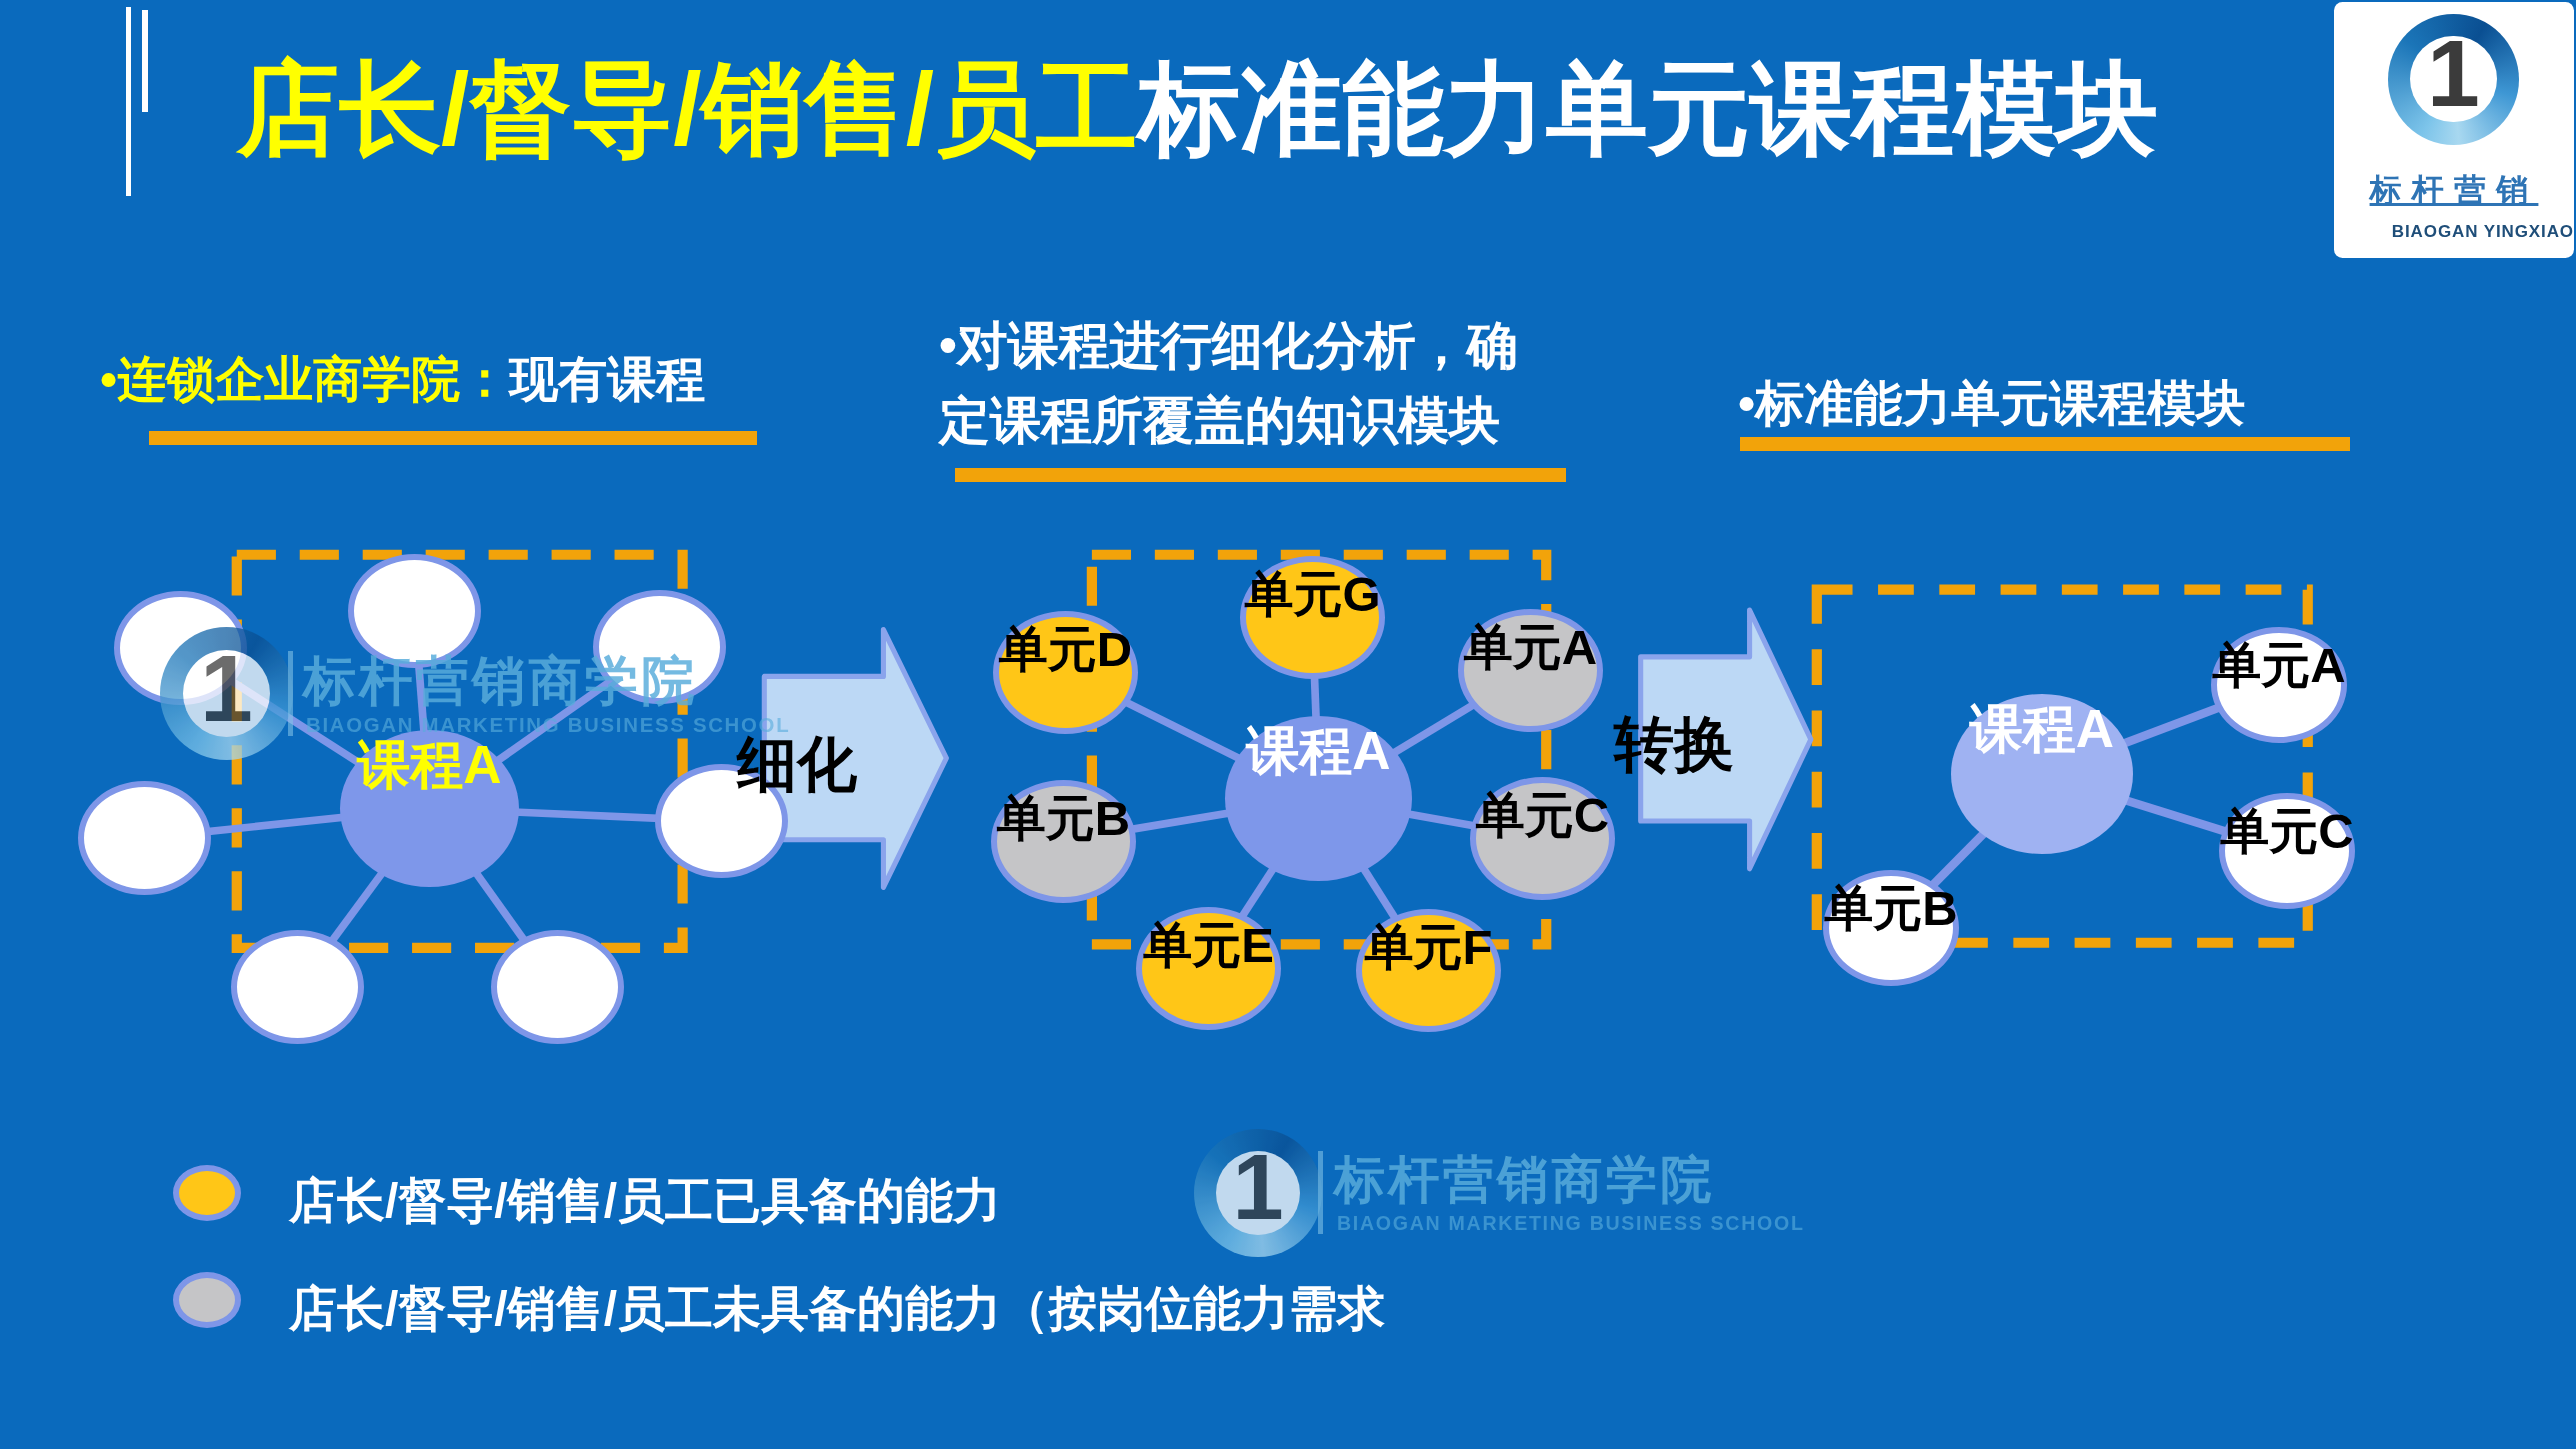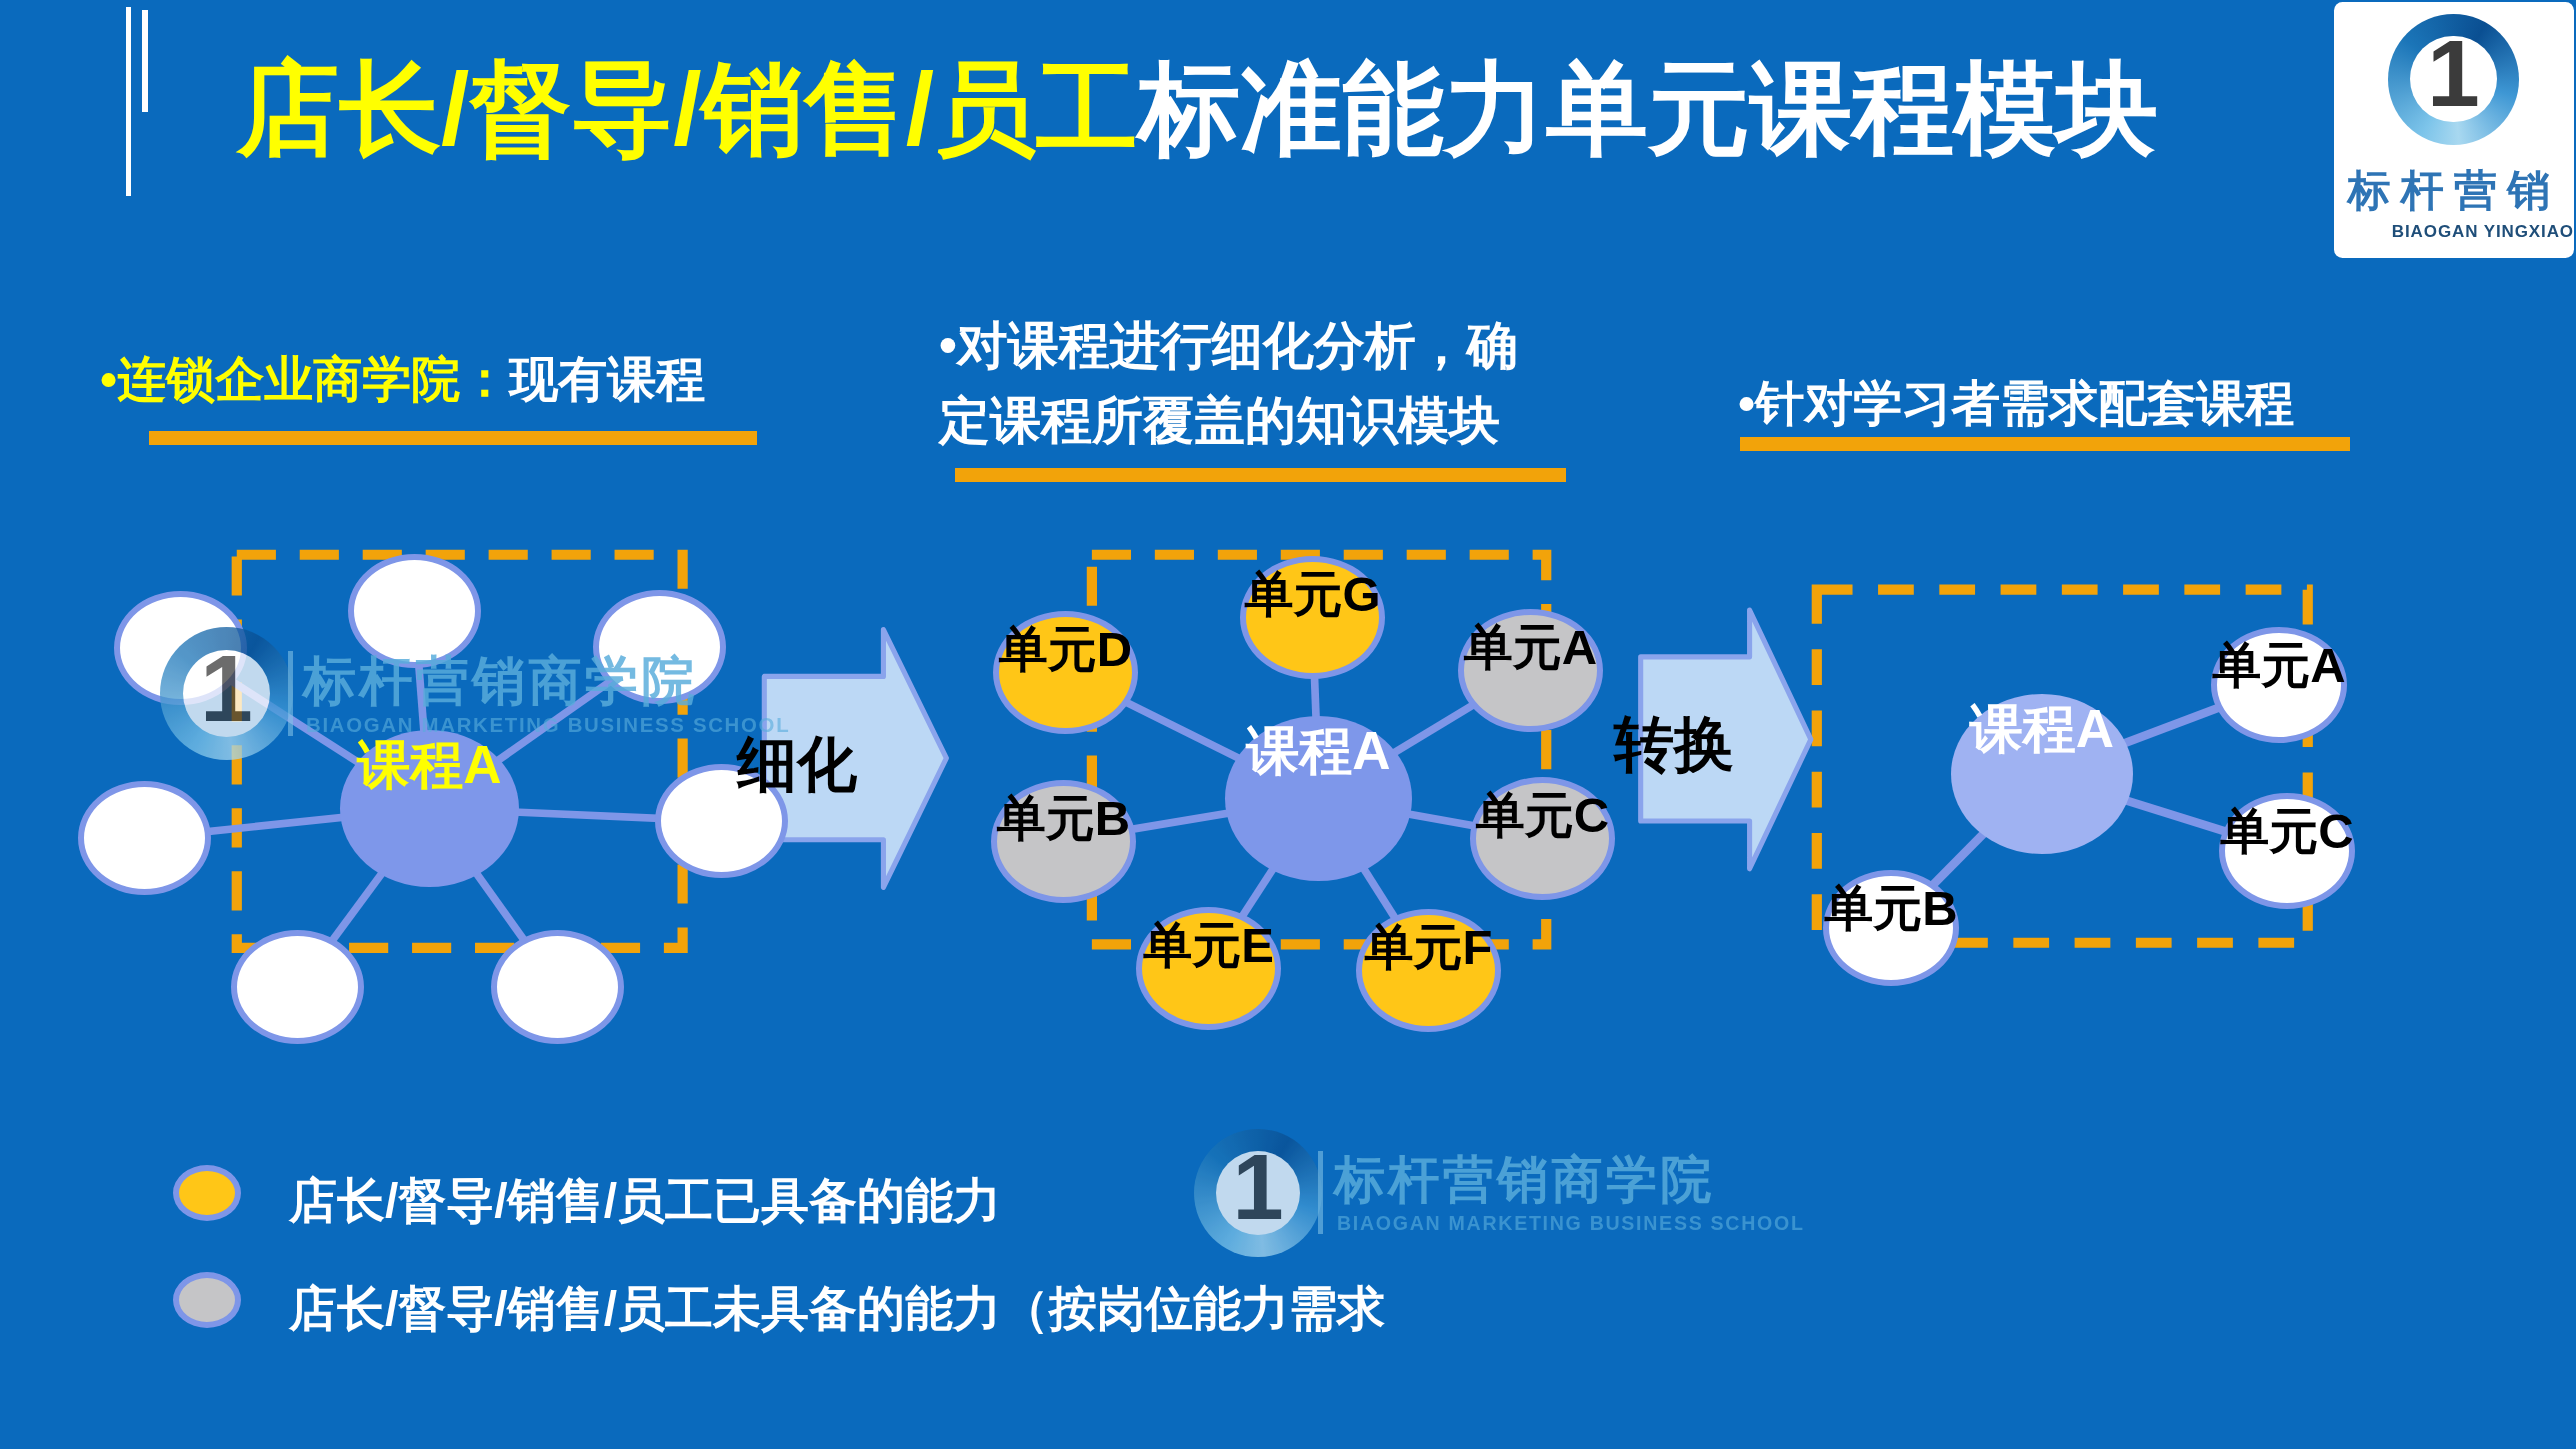--- a/index.html
+++ b/index.html
@@ -96,36 +96,36 @@
   <div class="abs deco-bar" style="left:142px;top:10.2px;width:6px;height:102px;"></div>
 
   <div class="abs title" style="left:237px;top:53px;">
     <span class="hl">店长/督导/销售/员工</span><span class="rest">标准能力单元课程模块</span>
   </div>
 
   <div class="abs logo-card" style="left:2334px;top:1.7px;width:240px;height:256px;">
     <div class="swirl abs" style="left:54px;top:12px;width:131px;height:131px;">
       <span class="one" style="font-size:95px;">1</span>
     </div>
-    <div class="logo-cn" style="top:160px;font-size:43px;">标杆营销</div>
+    <div class="logo-cn" style="top:167px;font-size:32px;text-decoration:underline;">标杆营销</div>
     <div class="logo-en" style="top:220px;font-size:17px;">BIAOGAN YINGXIAO</div>
   </div>
 
   <div class="abs hdr" style="left:100px;top:347px;font-size:49px;">
     <span class="lead">•连锁企业商学院：</span><span>现有课程</span>
   </div>
   <div class="abs underline" style="left:149px;top:431px;width:608px;height:13.6px;"></div>
 
   <div class="abs hdr" style="left:939px;top:308px;font-size:51px;line-height:75px;">
     <div>•对课程进行细化分析，确</div>
     <div>定课程所覆盖的知识模块</div>
   </div>
   <div class="abs underline" style="left:955px;top:468px;width:611px;height:13.6px;"></div>
 
-  <div class="abs hdr" style="left:1738px;top:371px;font-size:49px;">•针对学习者需求配套课程</div>
+  <div class="abs hdr" style="left:1738px;top:371px;font-size:49px;">•标准能力单元课程模块</div>
   <div class="abs underline" style="left:1740px;top:437px;width:610px;height:13.6px;"></div>
 
   <div class="abs ellipse node-white" style="left:114px;top:591px;width:133px;height:114px;"></div>
   <div class="abs ellipse node-white" style="left:348px;top:554px;width:133px;height:114px;"></div>
   <div class="abs ellipse node-white" style="left:593px;top:590px;width:133px;height:114px;"></div>
   <div class="abs ellipse node-white" style="left:78px;top:781px;width:133px;height:114px;"></div>
   <div class="abs ellipse node-white" style="left:655px;top:764px;width:133px;height:114px;"></div>
   <div class="abs ellipse node-white" style="left:231px;top:930px;width:133px;height:114px;"></div>
   <div class="abs ellipse node-white" style="left:491px;top:930px;width:133px;height:114px;"></div>
   <div class="abs ellipse node-center" style="left:340px;top:730px;width:179px;height:157px;">

